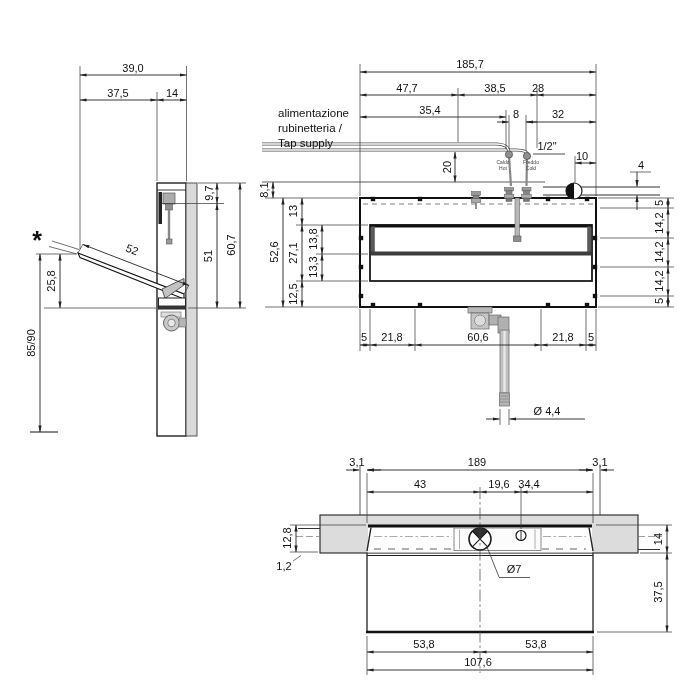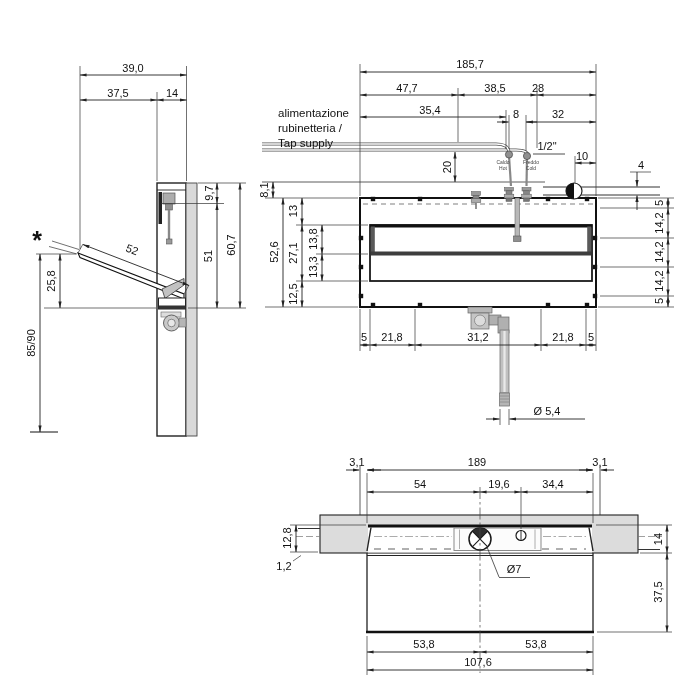--- a/index.html
+++ b/index.html
@@ -305,31 +305,31 @@
   <div class="lbl rot" style="left:313px;top:239px">13,8</div>
   <div class="lbl rot" style="left:313px;top:267px">13,3</div>
   <div class="lbl rot" style="left:293px;top:294px">12,5</div>
   <div class="lbl rot" style="left:659px;top:203px">5</div>
   <div class="lbl rot" style="left:659px;top:223px">14,2</div>
   <div class="lbl rot" style="left:659px;top:252px">14,2</div>
   <div class="lbl rot" style="left:659px;top:281px">14,2</div>
   <div class="lbl rot" style="left:659px;top:301px">5</div>
   <div class="lbl" style="left:364px;top:337px">5</div>
   <div class="lbl" style="left:392px;top:337px">21,8</div>
-  <div class="lbl" style="left:478px;top:337px">31,2</div>
+  <div class="lbl" style="left:478px;top:337px">60,6</div>
   <div class="lbl" style="left:563px;top:337px">21,8</div>
   <div class="lbl" style="left:591px;top:337px">5</div>
-  <div class="lbl" style="left:547px;top:411px">Ø 5,4</div>
+  <div class="lbl" style="left:547px;top:411px">Ø 4,4</div>
 
   <div class="lbl" style="left:357px;top:462px">3,1</div>
   <div class="lbl" style="left:477px;top:462px">189</div>
   <div class="lbl" style="left:600px;top:462px">3,1</div>
-  <div class="lbl" style="left:420px;top:484px">54</div>
+  <div class="lbl" style="left:420px;top:484px">43</div>
   <div class="lbl" style="left:499px;top:484px">19,6</div>
-  <div class="lbl" style="left:553px;top:484px">34,4</div>
+  <div class="lbl" style="left:529px;top:484px">34,4</div>
   <div class="lbl rot" style="left:287px;top:538px">12,8</div>
   <div class="lbl" style="left:284px;top:566px">1,2</div>
   <div class="lbl rot" style="left:658px;top:539px">14</div>
   <div class="lbl rot" style="left:658px;top:592px">37,5</div>
   <div class="lbl" style="left:514px;top:569px">Ø7</div>
   <div class="lbl" style="left:424px;top:644px">53,8</div>
   <div class="lbl" style="left:536px;top:644px">53,8</div>
   <div class="lbl" style="left:478px;top:662px">107,6</div>
 
 </div>

